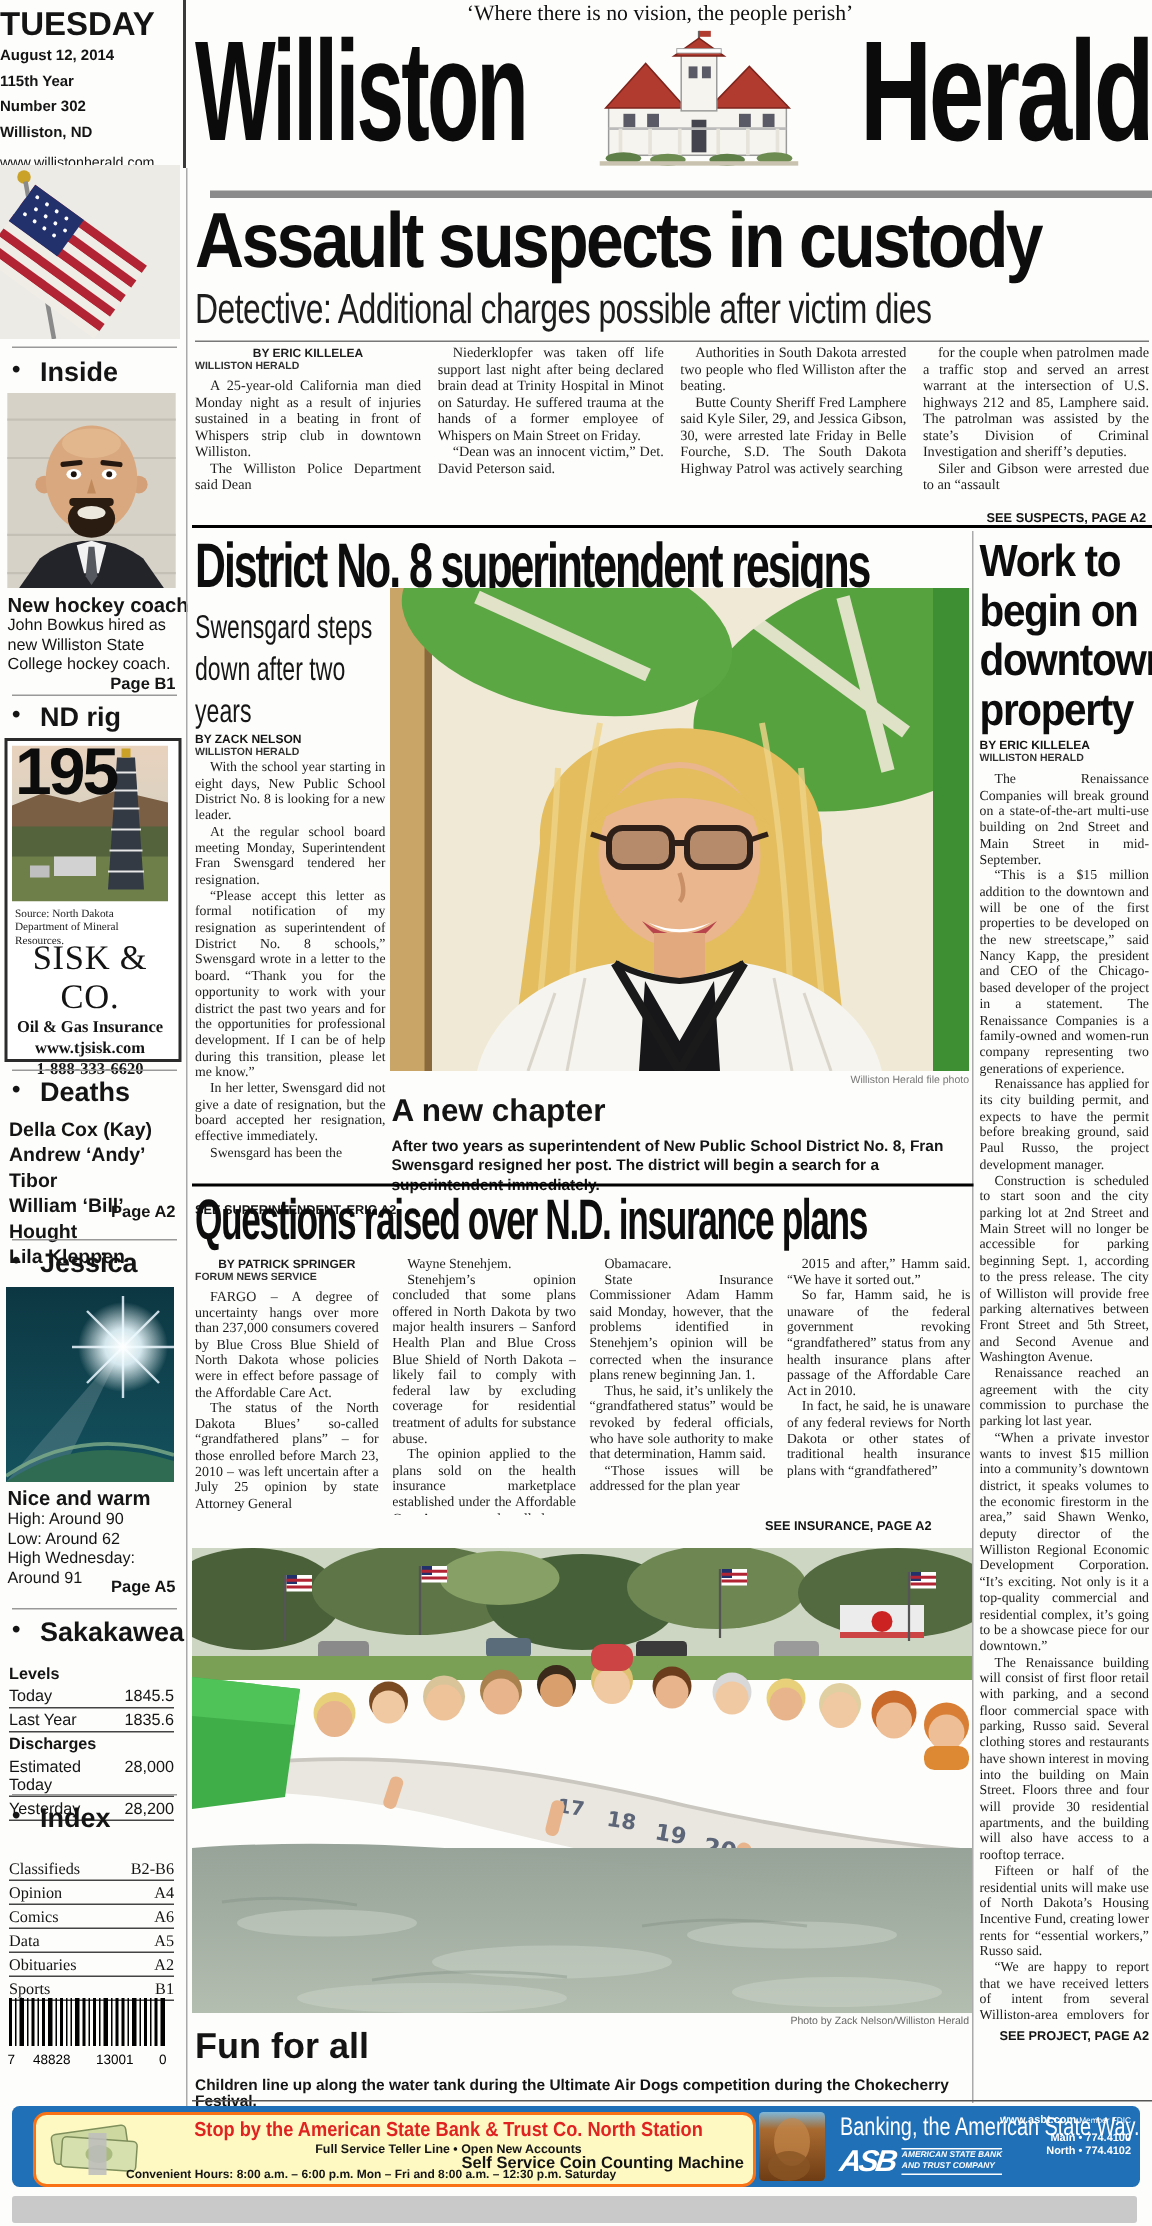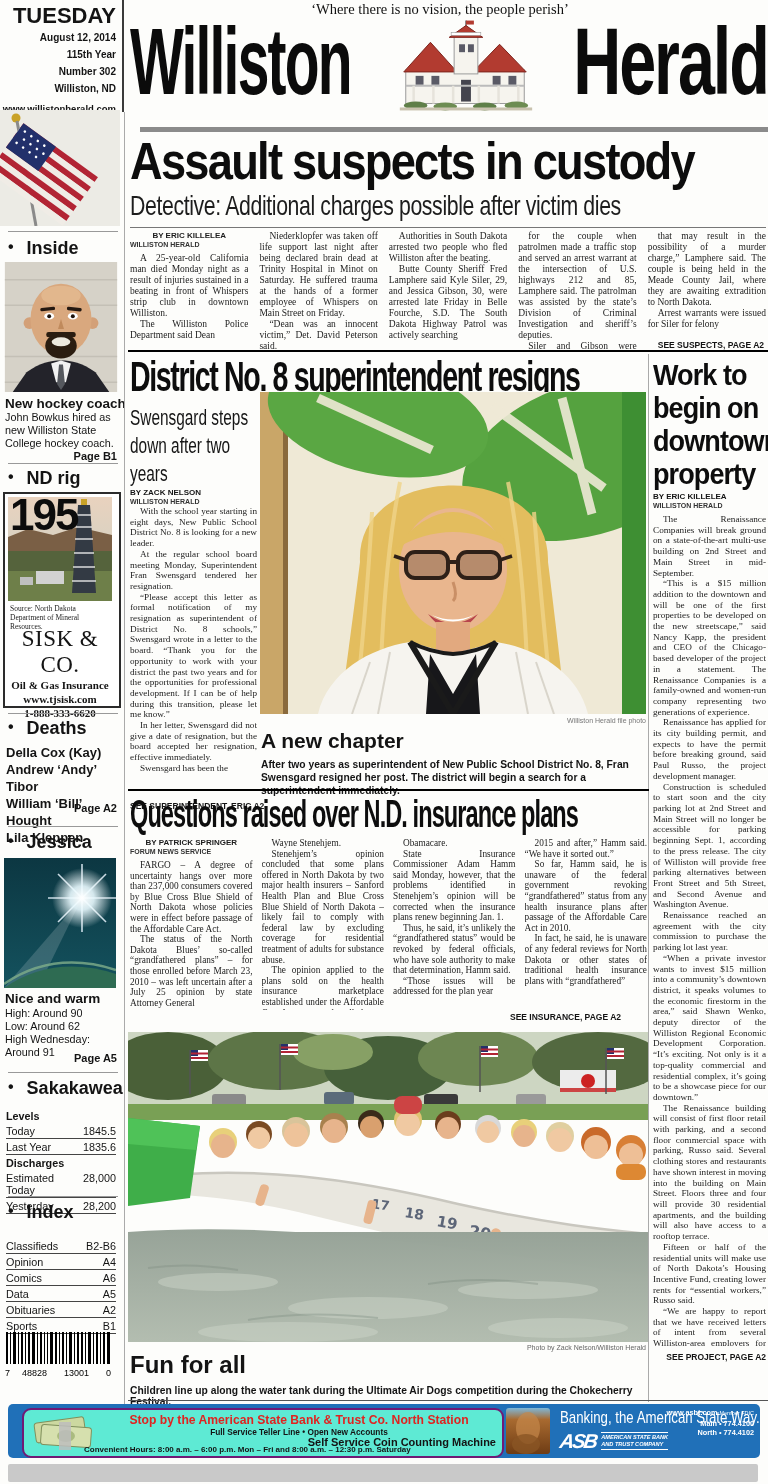--- a/index.html
+++ b/index.html
@@ -1,22 +1,22 @@
 <!DOCTYPE html>
 <html lang="en"><head>
 <meta charset="utf-8">
 <style>
   html,body{margin:0;padding:0;background:#e9e9e9;}
   .page{position:relative;width:768px;height:1484px;margin:0 auto;background:#fdfdfb;
         font-family:"Liberation Sans",sans-serif;color:#141414;overflow:hidden;}
   
-  .mast-left{position:absolute;top:3px;left:0;width:116px;text-align:right;}
+  .mast-left{position:absolute;top:3px;left:0;width:116px;text-align:left;}
   .mast-day{font-size:22px;font-weight:bold;letter-spacing:0;}
   .mast-line{font-size:10px;font-weight:bold;line-height:17px;}
-  .mast-site{font-size:9.5px;font-weight:bold;margin-top:6px;}
+  .mast-site{font-size:9.5px;font-weight:normal;margin-top:6px;}
   .mast-div{position:absolute;left:122px;top:0;width:2px;height:112px;background:#3a3a3a;}
   .mast-price{position:absolute;top:116px;left:0;width:116px;text-align:right;font-size:11.5px;font-weight:bold;}
   .motto{position:absolute;top:1px;left:230px;width:420px;text-align:center;
          font-family:"Liberation Serif",serif;font-size:14.5px;color:#111;}
   .np{position:absolute;top:12px;left:128px;width:640px;height:100px;}
   .np-w{position:absolute;top:0;line-height:98px;font-weight:bold;font-size:95px;letter-spacing:-3px;
         white-space:nowrap;color:#0b0b0b;}
   .np-w1{left:2px;transform:scaleX(.60);transform-origin:left top;}
   .np-w2{right:0;transform:scaleX(.70);transform-origin:right top;}
   .np-house{position:absolute;left:258px;top:8px;width:158px;height:92px;}
@@ -75,21 +75,21 @@
                transform:scaleX(.9);white-space:normal;width:124px;}
   .s4-byline{position:absolute;left:653px;top:492px;}
   .s4-body{position:absolute;left:653px;top:514px;width:113px;height:832px;font-size:9.2px;line-height:10.7px;}
   
   .pool{position:absolute;left:128px;top:1032px;width:520px;height:310px;}
   .pool-credit{position:absolute;left:128px;top:1344px;width:518px;text-align:right;font-size:7px;color:#666;}
   .fun-title{position:absolute;left:130px;top:1351px;font-size:24px;font-weight:bold;}
   .fun-caption{position:absolute;left:130px;top:1385px;width:516px;font-size:10.3px;font-weight:bold;}
   
   .ad{position:absolute;left:8px;top:1404px;width:752px;height:54px;background:#2070b8;border-radius:5px;}
-  .ad-white{position:absolute;left:14px;top:4px;width:478px;height:46px;background:#5eead4;border:2px solid #701a75;border-radius:9px;}
+  .ad-white{position:absolute;left:14px;top:4px;width:478px;height:46px;background:#fef9c3;border:2px solid #f97316;border-radius:9px;}
   .ad-money{position:absolute;left:5px;top:2px;width:70px;height:40px;}
   .ad-title{position:absolute;left:78px;top:2px;width:394px;text-align:center;color:#e02320;
             font-weight:800;font-size:13.5px;white-space:nowrap;transform:scaleX(.9);transform-origin:center top;}
   .ad-l1{position:absolute;left:78px;top:17px;width:394px;text-align:center;font-size:8.3px;font-weight:bold;}
   .ad-l2{position:absolute;left:78px;top:26px;width:394px;text-align:right;font-size:11px;font-weight:bold;}
   .ad-l3{position:absolute;left:60px;top:35px;width:420px;font-size:8px;font-weight:bold;}
   .ad-dog{position:absolute;left:498px;top:4px;width:44px;height:46px;border-radius:3px;overflow:hidden;}
   .ad-slogan{position:absolute;left:552px;top:4px;color:#fff;font-size:17px;white-space:nowrap;
              transform:scaleX(.78);transform-origin:left top;}
   .asb{position:absolute;left:552px;top:27px;display:flex;align-items:center;gap:5px;color:#fff;}
@@ -345,21 +345,21 @@
         <span>Yesterday</span>
         <span>28,200</span>
       </div>
   </div>
 
   <div class="hr" style="left:8px;top:1196px;width:110px;"></div>
   <div class="rail-h" style="top:1202px;">
     <span class="bullet">•</span>
     <span>Index</span>
   </div>
-  <div class="idx-table" style="top:1238px;">
+  <div class="idx-table" style="top:1238px;font-family:Liberation Serif, serif;">
     <div class="trow">
         <span>Classifieds</span>
         <span>B2-B6</span>
       </div>
     <div class="trow">
         <span>Opinion</span>
         <span>A4</span>
       </div>
     <div class="trow">
         <span>Comics</span>
@@ -434,24 +434,20 @@
         <p>Niederklopfer was taken off life support last night after being declared brain dead at Trinity Hospital in Minot on Saturday. He suffered trauma at the hands of a former employee of Whispers on Main Street on Friday.</p>
         <p>“Dean was an innocent victim,” Det. David Peterson said.</p>
       </div>
     <div class="bodytxt">
         <p>Authorities in South Dakota arrested two people who fled Williston after the beating.</p>
         <p>Butte County Sheriff Fred Lamphere said Kyle Siler, 29, and Jessica Gibson, 30, were arrested late Friday in Belle Fourche, S.D. The South Dakota Highway Patrol was actively searching</p>
       </div>
     <div class="bodytxt">
         <p>for the couple when patrolmen made a traffic stop and served an arrest warrant at the intersection of U.S. highways 212 and 85, Lamphere said. The patrolman was assisted by the state’s Division of Criminal Investigation and sheriff’s deputies.</p>
         <p>Siler and Gibson were arrested due to an “assault</p>
-      </div>
-    <div class="bodytxt">
-        <p>that may result in the possibility of a murder charge,” Lamphere said. The couple is being held in the Meade County Jail, where they are awaiting extradition to North Dakota.</p>
-        <p>Arrest warrants were issued for Siler for felony</p>
       </div>
   </div>
   <div class="jump" style="right:4px;top:340px;">SEE SUSPECTS, PAGE A2</div>
 
   <div class="hr-black" style="left:128px;top:350px;width:640px;"></div>
   <div class="headline s2-headline">District No. 8 superintendent resigns</div>
   <div class="s2-subhead">Swensgard steps down after two years</div>
   <div class="s2-byline">
     <div class="byl-name">BY ZACK NELSON</div>
     <div class="byl-org">WILLISTON HERALD</div>

